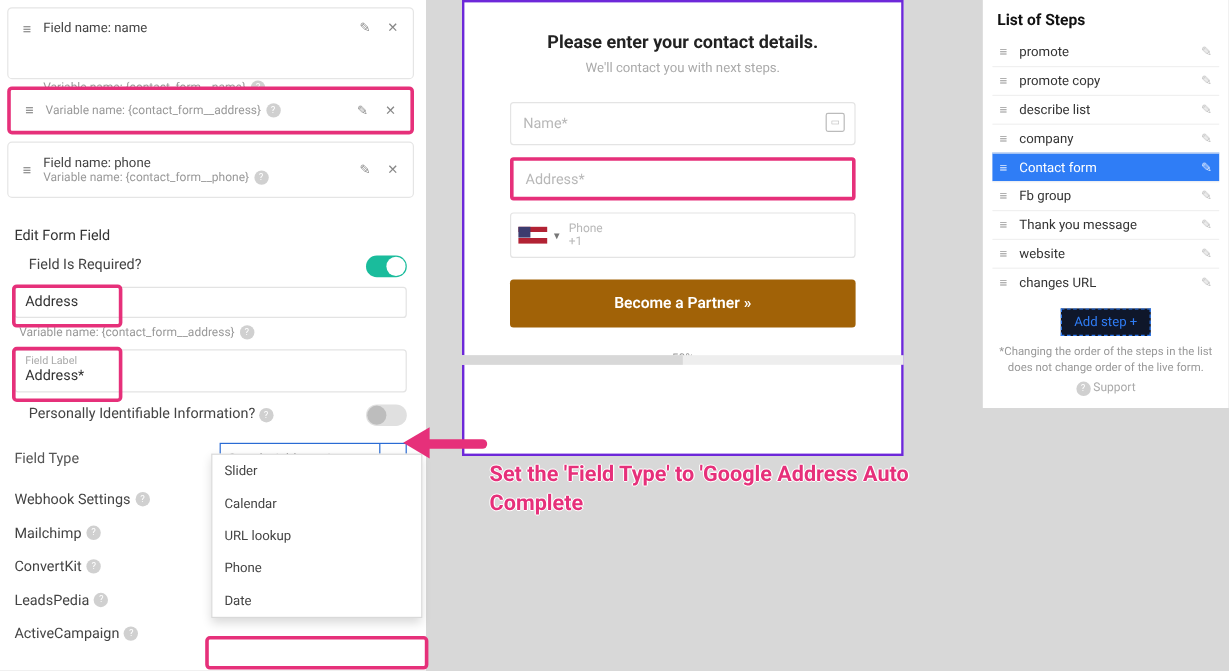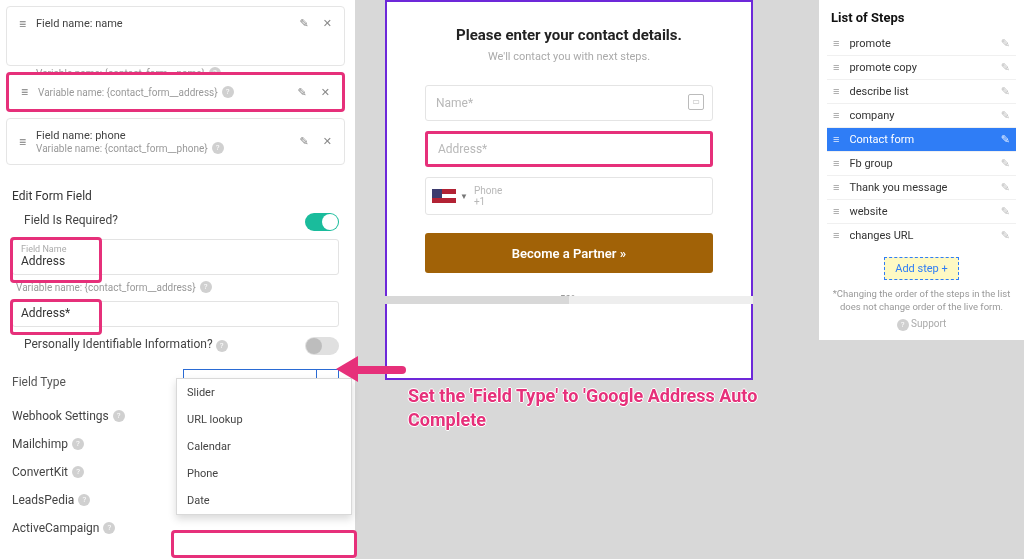--- a/index.html
+++ b/index.html
@@ -84,21 +84,21 @@
 
 
 .right { width:205px; background:#fff; padding:8px 8px 12px 8px; height: 340px;}
 .right h3 { font-size:13px; color:#111; font-weight:700; margin:2px 4px 6px 4px;}
 .step { display:flex; align-items:center; gap:10px; height:24px; padding:0 6px; font-size:11px; color:#333; border-top:1px solid #f0f0f0; cursor:pointer;}
 .step:first-of-type{border-top:none;}
 .step .sh { color:#999; font-size:11px;}
 .step .pen { margin-left:auto; color:#bbb; font-size:11px;}
 .step.active { background:#2f7df6; color:#fff; }
 .step.active .sh, .step.active .pen { color:#e6efff; }
-.add-step { display:block; margin:10px auto 8px auto; font-size:11px; color:#2f7df6; border:1px dashed #2f7df6; background:#fef9c3; padding:4px 10px; cursor:pointer;}
+.add-step { display:block; margin:10px auto 8px auto; font-size:11px; color:#2f7df6; border:1px dashed #2f7df6; background:#0f172a; padding:4px 10px; cursor:pointer;}
 .right .foot { font-size:9.5px; color:#999; text-align:center; line-height:1.35; padding:0 4px;}
 .right .support { font-size:10px; color:#aaa; text-align:center; margin-top:4px;}
 </style>
 </head>
 <body>
 
 <div class="layout">
 
   <div class="left-col">
 
@@ -150,29 +150,29 @@
     <div class="edit-header">
       <div class="h1">Edit Form Field</div>
     </div>
 
     <div class="row-setting">
       <span>Field Is Required?</span>
       <span class="toggle"></span>
     </div>
 
     <div class="floating-label-box hl-box">
-      <div class="lbl">Field Name</div>
       <div class="val">Address</div>
     </div>
     <div class="var-line">
         <span>Variable name: {contact_form__address}</span>
         <span class="qmark">?</span>
       </div>
 
     <div class="floating-label-box hl-box">
+      <div class="lbl">Field Label</div>
       <div class="val">Address*</div>
     </div>
 
     <div class="row-setting">
       <span><span>Personally Identifiable Information?</span> <span class="qmark">?</span></span>
       <span class="toggle off"></span>
     </div>
 
     <div class="simple-row">
       <span>Field Type</span>
@@ -287,22 +287,22 @@
         </div>
       </div>
     <button class="add-step">Add step +</button>
     <div class="foot">*Changing the order of the steps in the list does not change order of the live form.</div>
     <div class="support"><span class="qmark">?</span> <span>Support</span></div>
   </div>
 </div>
 
 <div class="dropdown" id="ft-dropdown">
     <div>Slider</div>
+    <div>Calendar</div>
     <div>URL lookup</div>
-    <div>Calendar</div>
     <div>Phone</div>
     <div>Date</div>
   </div>
 <div class="dd-hl"></div>
 <div class="arrow">
     <div class="shaft"></div>
     <div class="head"></div>
   </div>
 <div class="annot">Set the 'Field Type' to 'Google Address Auto Complete</div>
 

